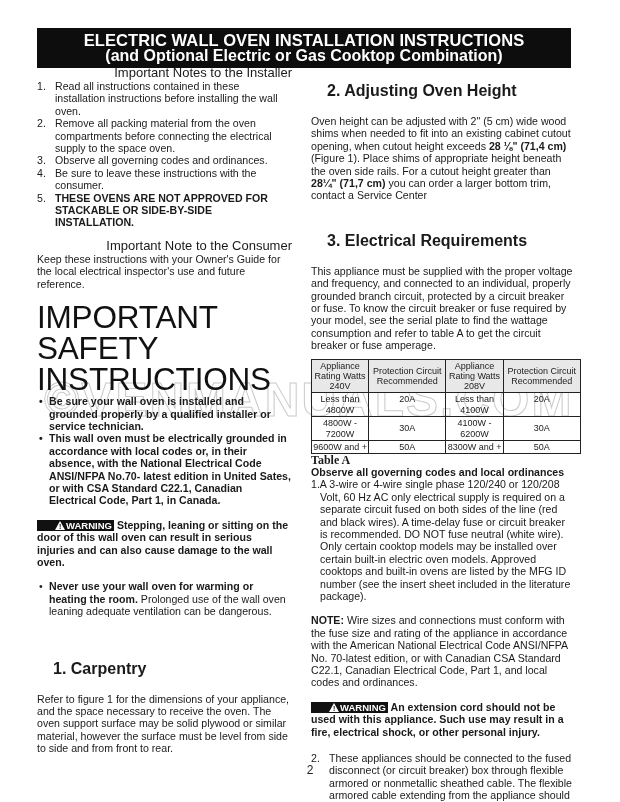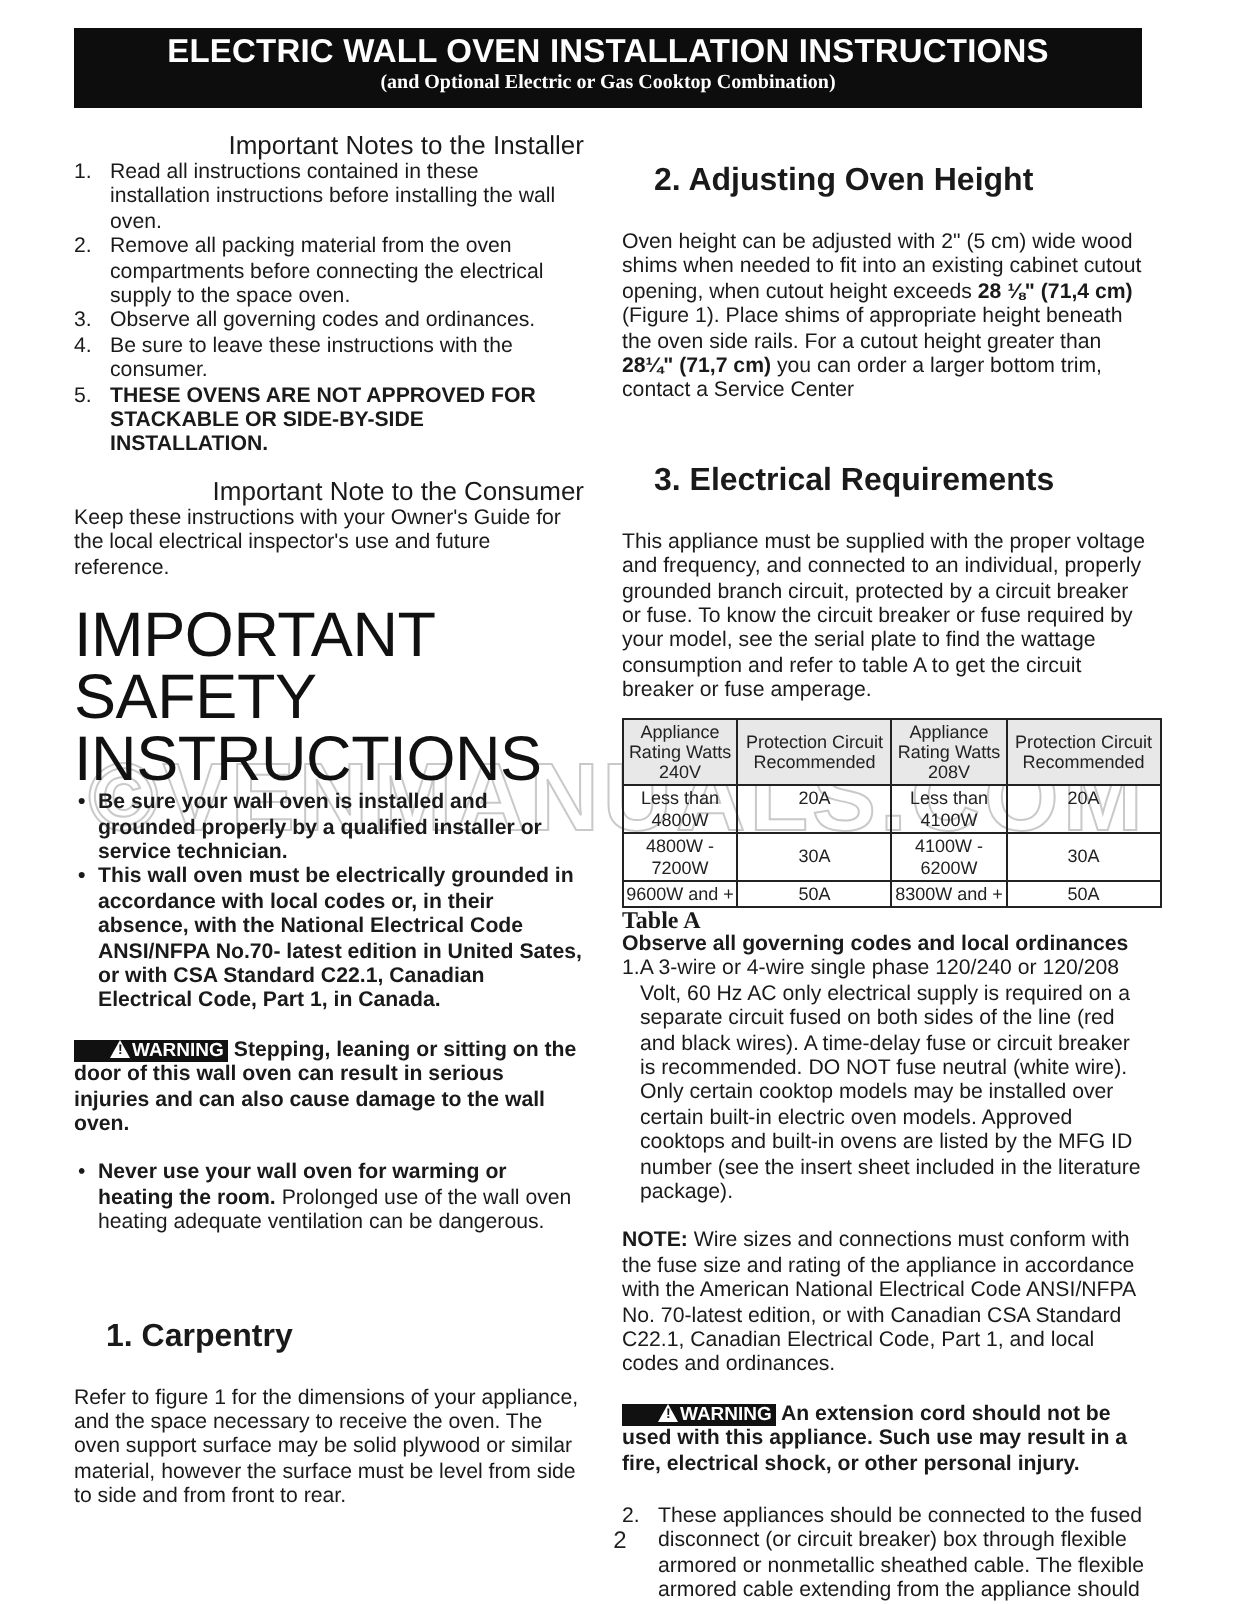--- a/index.html
+++ b/index.html
@@ -1,21 +1,21 @@
 <!DOCTYPE html>
 <html><head>
 <meta charset="utf-8">
 <style>
   html, body { margin:0; padding:0; background:#ffffff; }
   body { width:620px; height:802px; position:relative; overflow:hidden;
          font-family:"Liberation Sans", sans-serif; color:#1a1a1a; }
-  .banner { position:absolute; left:37px; top:14px; width:534px; height:40px;
+  .banner { position:absolute; left:37px; top:28px; width:534px; height:40px;
             background:#0d0d0d; color:#ffffff; text-align:center; }
   .banner .t1 { font-weight:bold; font-size:16.5px; line-height:18px; margin-top:3px; letter-spacing:0.1px; }
-  .banner .t2 { font-weight:bold; font-size:10px; line-height:13px;font-family:Liberation Serif, serif; }
+  .banner .t2 { font-weight:bold; font-size:16px; line-height:13px; }
   .col { position:absolute; top:66px; font-size:10.6px; line-height:12.4px; }
   .colL { left:37px; width:255px; }
   .colR { left:311px; width:262px; }
   h3.sub { font-size:13px; margin:0; line-height:14px; font-weight:normal;text-align:right; }
   h2.sec { font-size:16px; margin:16px; line-height:17px; font-weight:bold; }
   p { margin:0; }
   ol.num { margin:0; padding:0; list-style:none; }
   ol.num li { position:relative; padding-left:18px; }
   ol.num li .n { position:absolute; left:0; top:0; }
   .bold { font-weight:bold; }
@@ -66,21 +66,21 @@
     <li><span class="b">•</span><span>Be sure your wall oven is installed and grounded properly by a qualified installer or service technician.</span></li>
     <li><span class="b">•</span><span>This wall oven must be electrically grounded in accordance with local codes or, in their absence, with the National Electrical Code ANSI/NFPA No.70- latest edition in United Sates, or with CSA Standard C22.1, Canadian Electrical Code, Part 1, in Canada.</span></li>
   </ul>
   <div class="gap12"></div>
   <p class="bold">
     <span class="warn"><span class="tri"><i>!</i></span><span>WARNING</span></span>
     <span>Stepping, leaning or sitting on the door of this wall oven can result in serious injuries and can also cause damage to the wall oven.</span>
   </p>
   <div class="gap12"></div>
   <ul class="bul">
-    <li><span class="b">•</span><span class="bold">Never use your wall oven for warming or heating the room.</span><span> Prolonged use of the wall oven heating adequate ventilation can be dangerous.</span></li>
+    <li><span class="b">•</span><span class="bold">Never use your wall oven for warming or heating the room.</span><span> Prolonged use of the wall oven leaning adequate ventilation can be dangerous.</span></li>
   </ul>
   <div class="gap12"></div>
   <div class="gap14"></div>
   <h2 class="sec">1. Carpentry</h2>
   <p>Refer to figure 1 for the dimensions of your appliance, and the space necessary to receive the oven. The oven support surface may be solid plywood or similar material, however the surface must be level from side to side and from front to rear.</p>
 </div>
 
 <div class="col colR">
   <h2 class="sec">2. Adjusting Oven Height</h2>
   <p><span>Oven height can be adjusted with 2" (5 cm) wide wood shims when needed to fit into an existing cabinet cutout opening, when cutout height exceeds </span><b>28 ⅛" (71,4 cm)</b><span> (Figure 1). Place shims of appropriate height beneath the oven side rails. For a cutout height greater than </span><b>28¼" (71,7 cm)</b><span> you can order a larger bottom trim, contact a Service Center</span></p>

